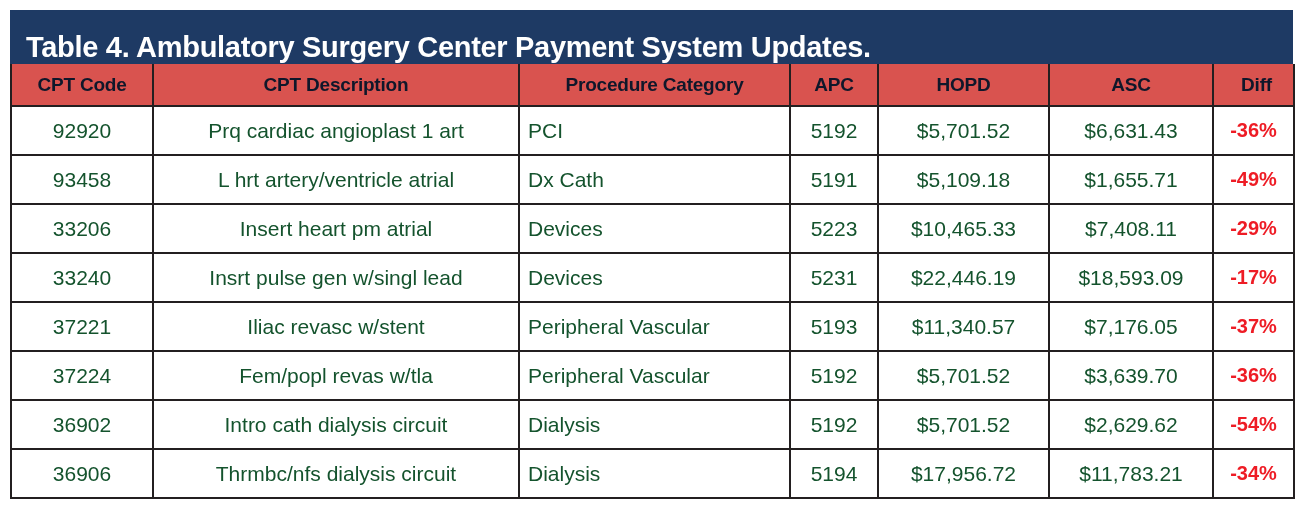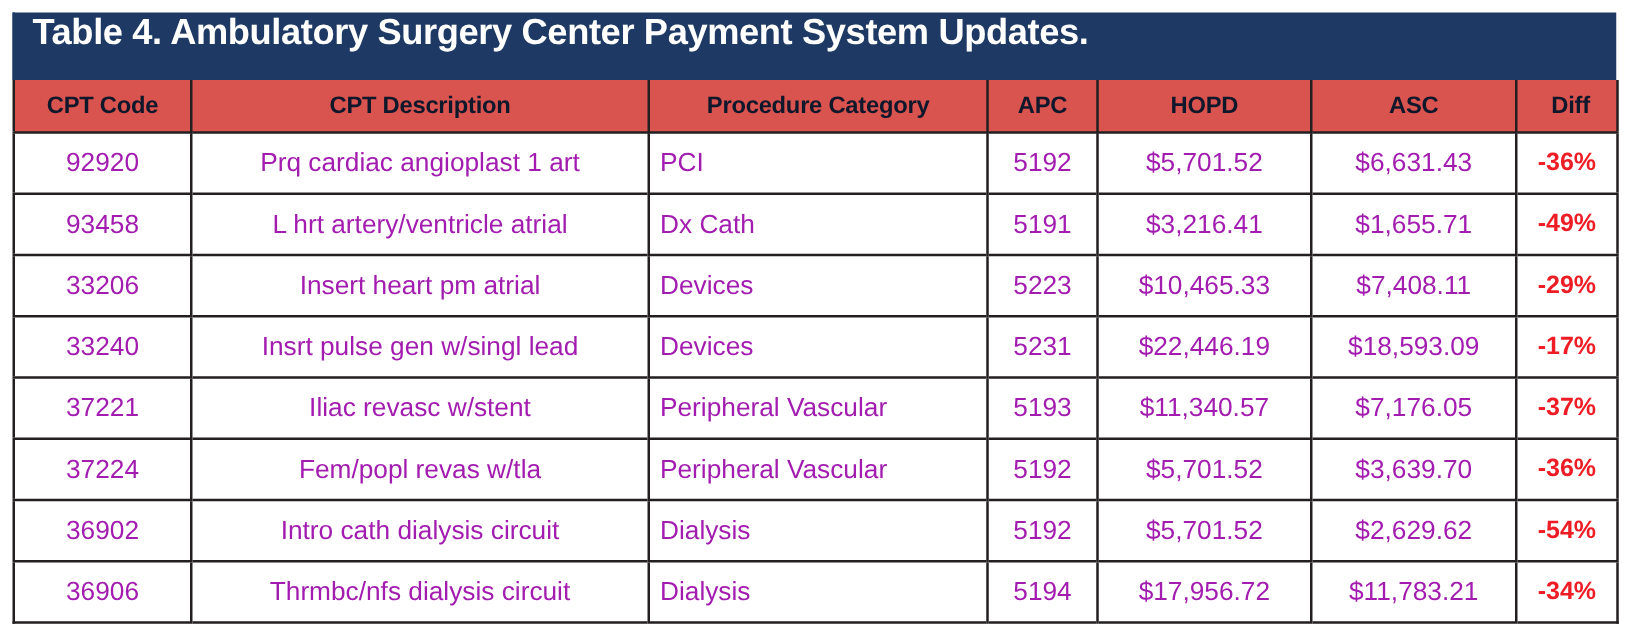--- a/index.html
+++ b/index.html
@@ -22,21 +22,21 @@
     height: 492px;
     box-sizing: border-box;
   }
 
   
   .title-bar {
     height: 54px;
     background: #1e3a64;
     box-sizing: border-box;
     display: flex;
-    align-items: flex-start;
+    align-items: flex-end;
     padding-left: 14px;
     border-left: 2px solid #1e3a64;
   }
   .title-text {
     color: #ffffff;
     font-size: 29px;
     font-weight: bold;
     letter-spacing: -0.3px;
     white-space: nowrap;
   }
@@ -73,21 +73,21 @@
     box-sizing: border-box;
     white-space: nowrap;
     letter-spacing: -0.2px;
   }
   thead th:first-child { border-left: none; }
   thead th:last-child  { border-right: none; padding-left: 12px; }
 
   tbody td {
     height: 49px;
     font-size: 21px;
-    color: #a21caf;
+    color: #14532d;
     border-left: 2px solid #231f20;
     border-right: 2px solid #231f20;
     border-top: 2px solid #231f20;
     padding: 0 8px;
     box-sizing: border-box;
     background: #ffffff;
     white-space: nowrap;
     overflow: hidden;
   }
   tbody tr:first-child td { border-top: none; }
@@ -143,21 +143,21 @@
           <td class="cell-apc">5192</td>
           <td class="cell-hopd">$5,701.52</td>
           <td class="cell-asc">$6,631.43</td>
           <td class="cell-diff">-36%</td>
         </tr>
         <tr>
           <td class="cell-cpt">93458</td>
           <td class="cell-cpt">L hrt artery/ventricle atrial</td>
           <td class="cell-procedure">Dx Cath</td>
           <td class="cell-apc">5191</td>
-          <td class="cell-hopd">$3,216.41</td>
+          <td class="cell-hopd">$5,109.18</td>
           <td class="cell-asc">$1,655.71</td>
           <td class="cell-diff">-49%</td>
         </tr>
         <tr>
           <td class="cell-cpt">33206</td>
           <td class="cell-cpt">Insert heart pm atrial</td>
           <td class="cell-procedure">Devices</td>
           <td class="cell-apc">5223</td>
           <td class="cell-hopd">$10,465.33</td>
           <td class="cell-asc">$7,408.11</td>

